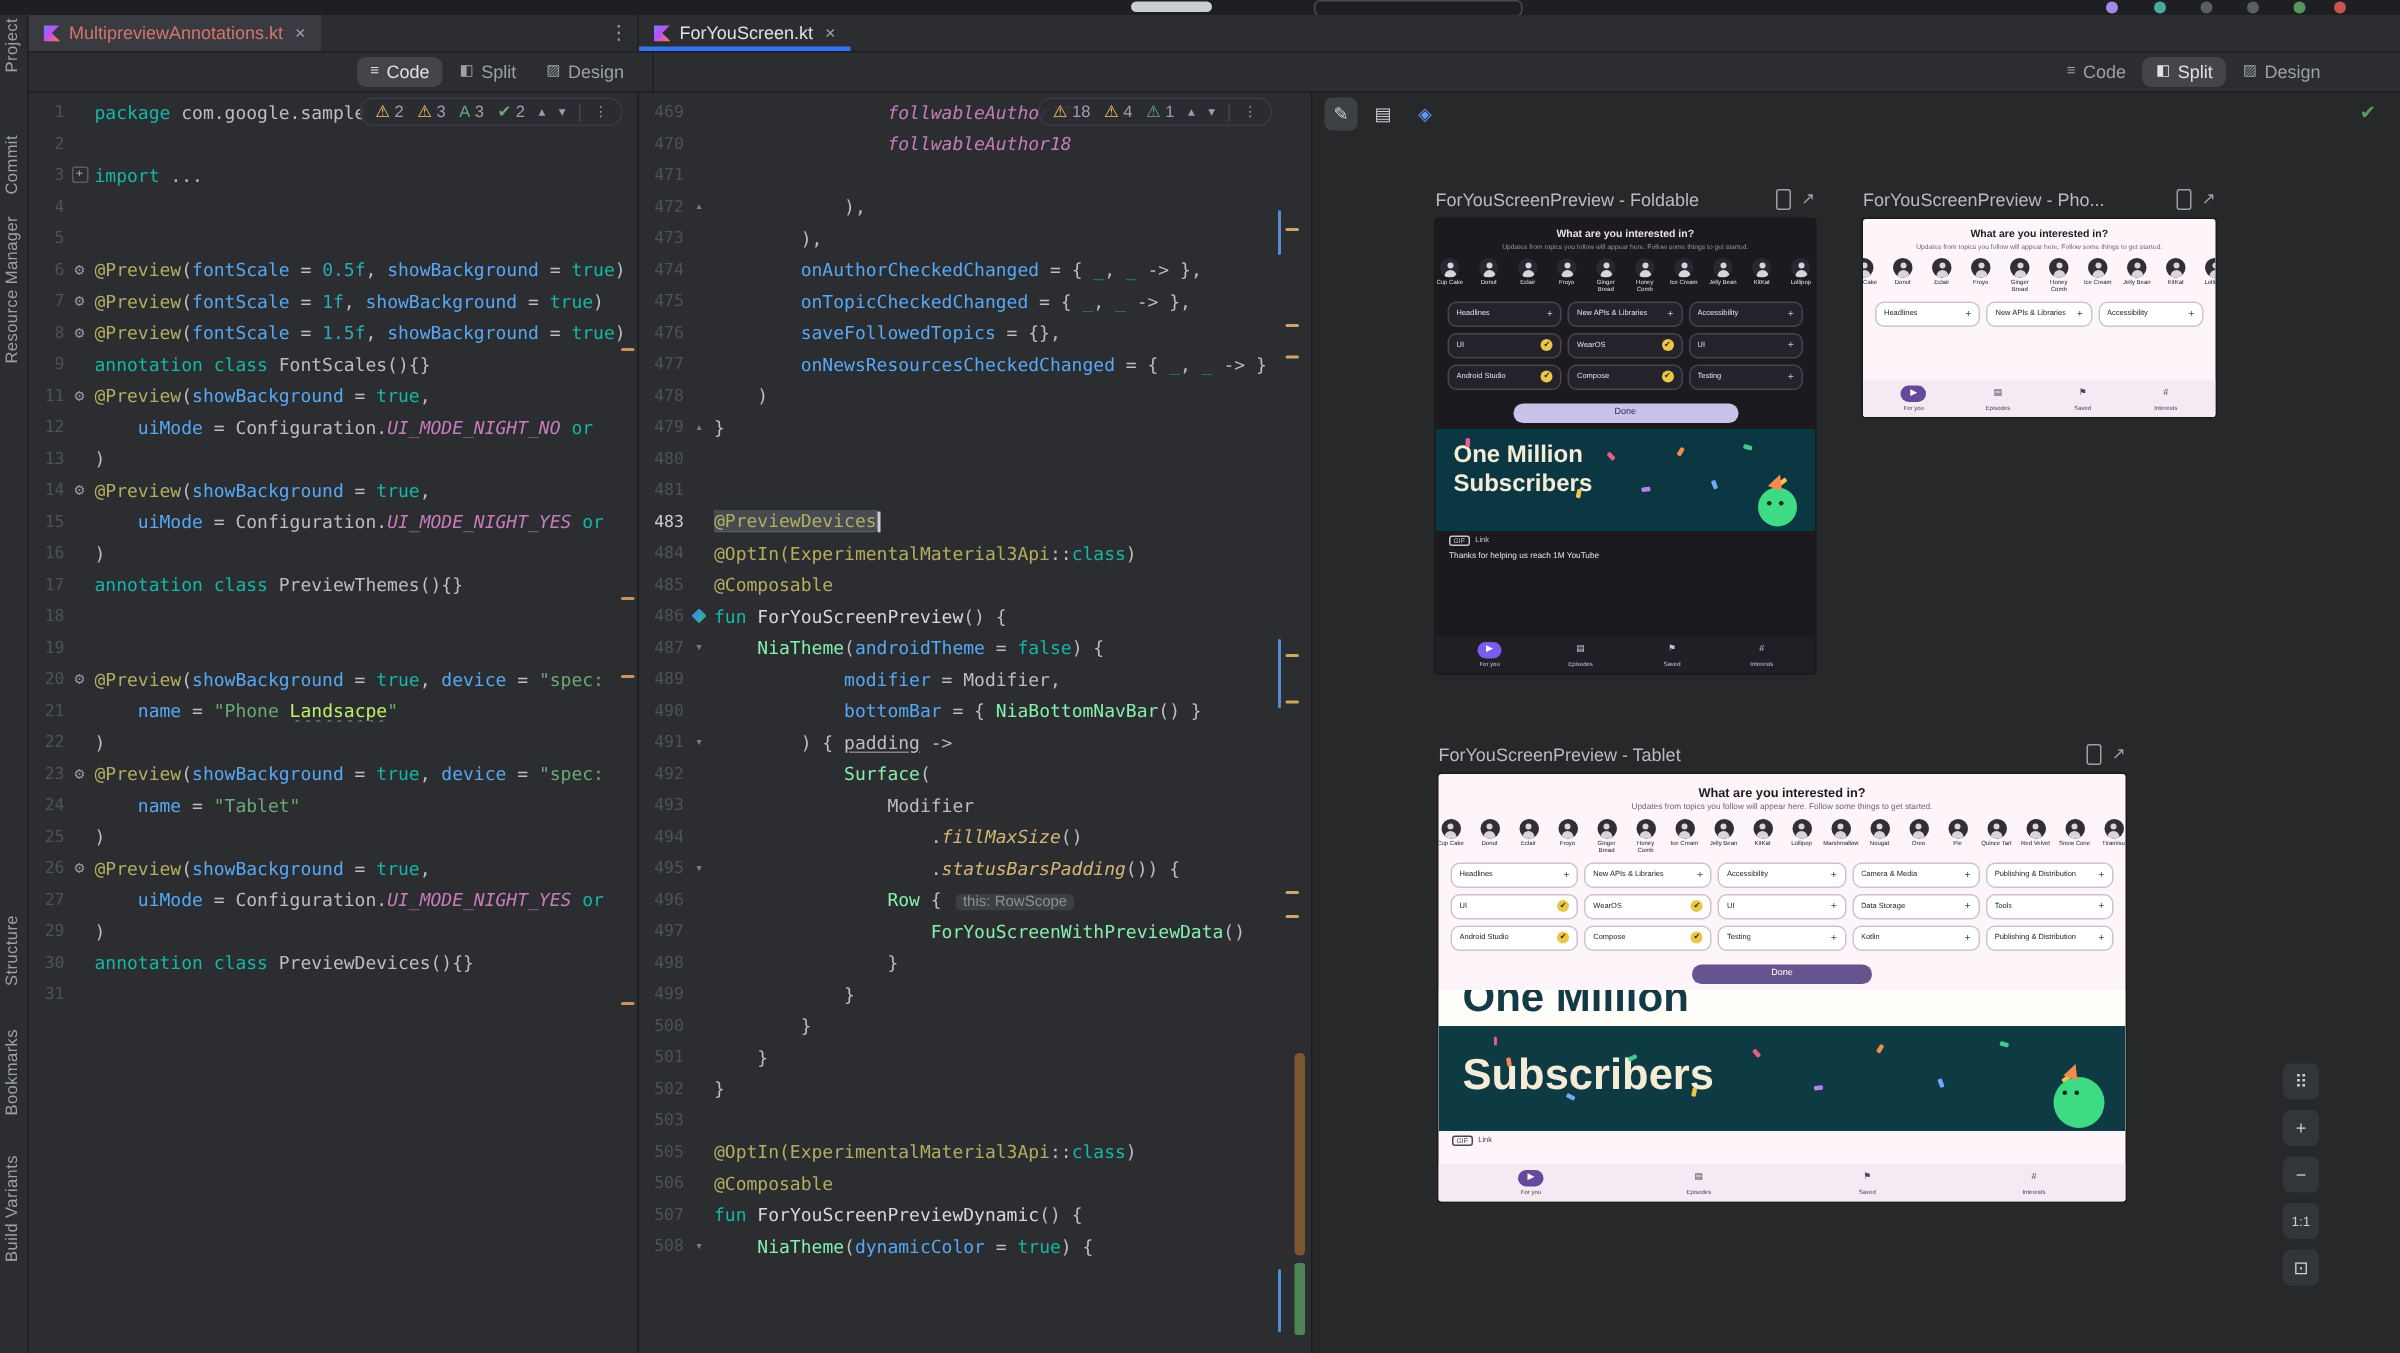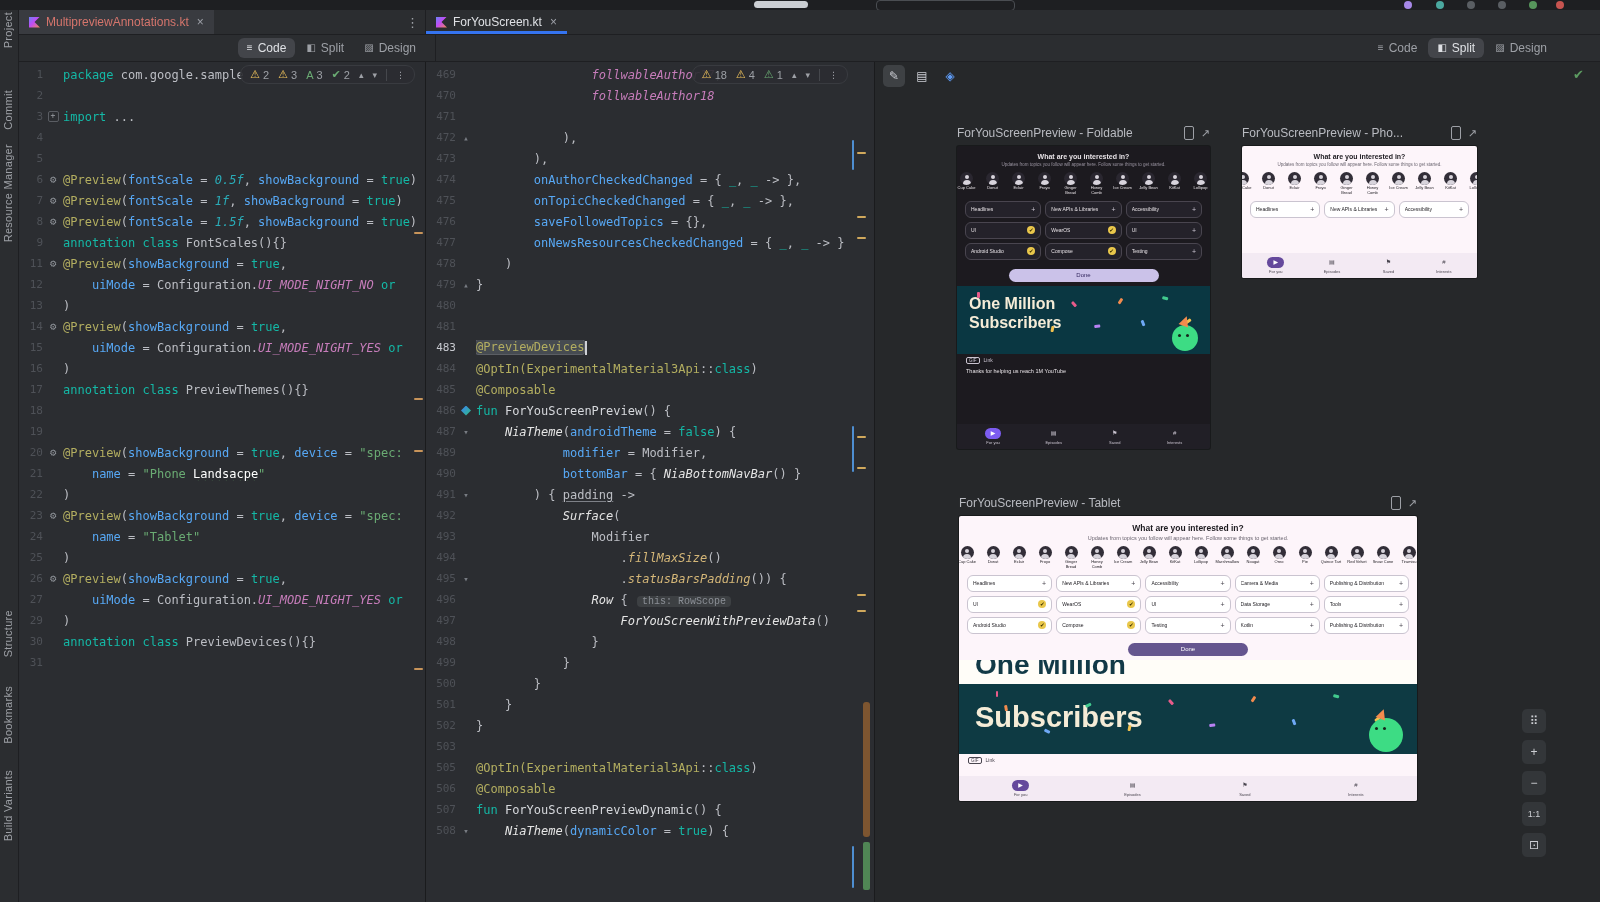--- a/index.html
+++ b/index.html
@@ -48,32 +48,32 @@
   .licon{flex:0 0 20px;display:flex;align-items:center;justify-content:center;}
   .gear{color:#8E9298;font-size:11px;line-height:1;}
   .fold{color:#787C83;font-size:9px;}
   .plusbox{width:9px;height:9px;border:1px solid #5A5D63;border-radius:2px;color:#9DA0A6;font-size:8px;line-height:7px;text-align:center;}
   .compose-ic{width:10px;height:10px;background:linear-gradient(135deg,#3B80F6,#2EC27E);clip-path:polygon(50% 0,100% 50%,50% 100%,0 50%);}
   .ltext{white-space:pre;flex:1;overflow:hidden;}
   .tk-d{color:#BCBEC4;}
   .tk-kw{color:#14b8a6;}
   .tk-ann{color:#B3AE60;}
   .tk-str{color:#6AAB73;}
-  .tk-strE{color:#ffffff;text-decoration:underline wavy 1px #5C9E63;text-underline-offset:2px;text-align:center;}
-  .tk-num{color:#2AACB8;font-style:italic;}
+  .tk-strE{color:#bef264;text-decoration:underline wavy 1px #5C9E63;text-underline-offset:2px;text-align:center;}
+  .tk-num{color:#2AACB8;}
   .tk-par{color:#57A8F5;}
   .tk-prop{color:#C77DBB;font-style:italic;}
   .tk-const{color:#C77DBB;font-style:italic;}
   .tk-cmt{color:#7A7E85;}
   .tk-ext{color:#D5B778;font-style:italic;}
-  .tk-comp{color:#e5e5e5;font-style:italic;}
+  .tk-comp{color:#86efac;}
   .tk-fn{color:#D6D8DC;}
   .tk-u{color:#BCBEC4;text-decoration:underline;text-decoration-color:#7E8188;text-underline-offset:2px;}
   .tk-hint{background:#3D4043;color:#8B8F96;border-radius:4px;padding:0 5px;font-size:10px;
-     font-family:Liberation Mono, monospace;margin-left:2px;}
+     font-family:Liberation Sans, sans-serif;margin-left:2px;}
   .caretbox{background:rgba(113,119,130,.4);outline:1px solid rgba(150,156,165,.45);border-radius:2px;}
   .caretbar{display:inline-block;width:1.5px;height:14px;background:#CED0D6;vertical-align:middle;margin-left:1px;}
   
   .insp{position:absolute;top:3px;right:10px;display:flex;align-items:center;gap:9px;
      background:rgba(43,45,49,.92);border:1px solid #393B40;border-radius:9px;padding:2px 9px;font-size:11px;z-index:5;}
   #mid-editor .insp{right:26px;}
   .insp-item{display:flex;align-items:center;gap:3px;}
   .insp-g.warn{color:#F2C55C;}
   .insp-g.ok{color:#6AAB73;}
   .insp-c{color:#9DA0A6;}

